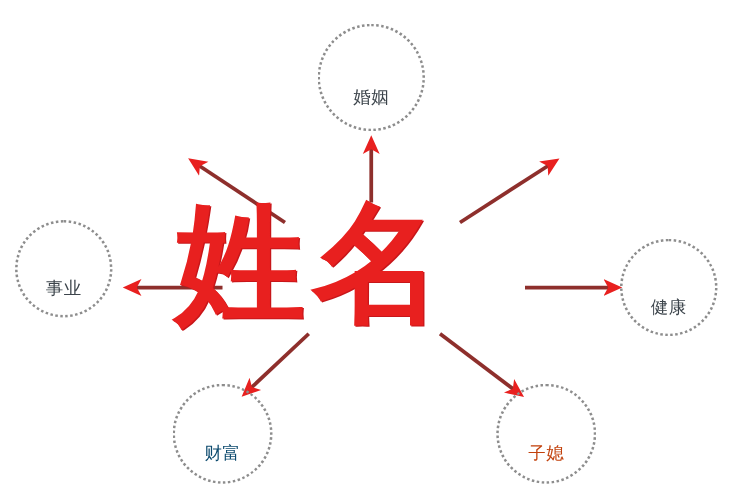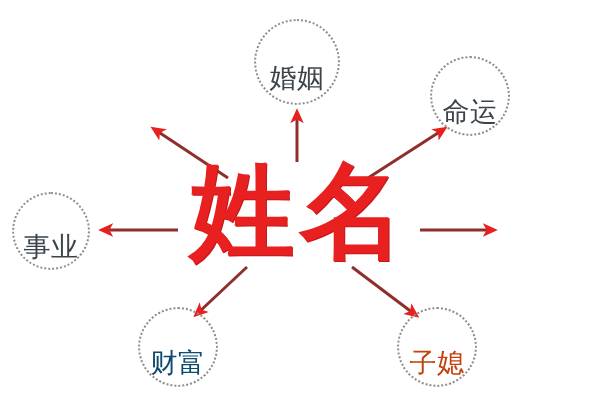--- a/index.html
+++ b/index.html
@@ -31,33 +31,33 @@
     display: flex;
     align-items: center;
     justify-content: center;
     border-radius: 50%;
     border: 2px dotted #8d8d8d;
     box-sizing: border-box;
     background: transparent;
   }
   .node-label {
     font-family: Liberation Serif, serif;
-    font-size: 27px;
+    font-size: 14px;
     line-height: 1;
     letter-spacing: 0.5px;
     color: #3c444b;
     white-space: nowrap;
     user-select: none;
     margin-top: 33px;
   }
   #center-title {
     position: absolute;
     display: flex;
     align-items: center;
-    justify-content: center;
+    justify-content: flex-start;
     white-space: nowrap;
   }
   #center-title .center-text {
     font-family: "Liberation Serif", "DejaVu Serif", serif;
     font-weight: bold;
     font-size: 104px;
     line-height: 1;
     letter-spacing: 6px;
     color: #e8201f;
     text-shadow: 1px 1px 0 #c7161a;
@@ -88,28 +88,28 @@
 
   <div id="center-title" style="left: 140px; top: 150px; width: 320px; height: 124px;">
     <span class="center-text" style="color: rgb(232, 32, 31); font-size: 104px;">姓名</span>
   </div>
 
   <div class="node" style="width: 86px; height: 86px; left: 254px; top: 19px; border-color: rgb(141, 141, 141); border-style: dotted;">
     <span class="node-label" style="color: rgb(60, 68, 75);">婚姻</span>
   </div>
 
 
-  <div class="node" style="width: 80px; height: 80px; left: 430px; top: 56px; border-color: rgb(141, 141, 141); border-style: dotted;">
-    <span class="node-label" style="color: rgb(60, 68, 75);">命运</span>
-  </div>
 
-  <div class="node" style="width: 78px; height: 78px; left: 12px; top: 192px; border-color: rgb(141, 141, 141); border-style: dotted;">
+  <div class="node" style="width: 78px; height: 78px; left: 12px; top: 176px; border-color: rgb(141, 141, 141); border-style: dotted;">
     <span class="node-label" style="color: rgb(60, 68, 75);">事业</span>
   </div>
 
+  <div class="node" style="width: 78px; height: 78px; left: 496px; top: 191px; border-color: rgb(141, 141, 141); border-style: dotted;">
+    <span class="node-label" style="color: rgb(60, 68, 75);">健康</span>
+  </div>
 
   <div class="node" style="width: 80px; height: 80px; left: 138px; top: 307px; border-color: rgb(141, 141, 141); border-style: dotted;">
     <span class="node-label" style="color: #0c4a6e;">财富</span>
   </div>
 
   <div class="node" style="width: 80px; height: 80px; left: 397px; top: 307px; border-color: rgb(141, 141, 141); border-style: dotted;">
     <span class="node-label" style="color: #c2410c;">子媳</span>
   </div>
 
 </div>

